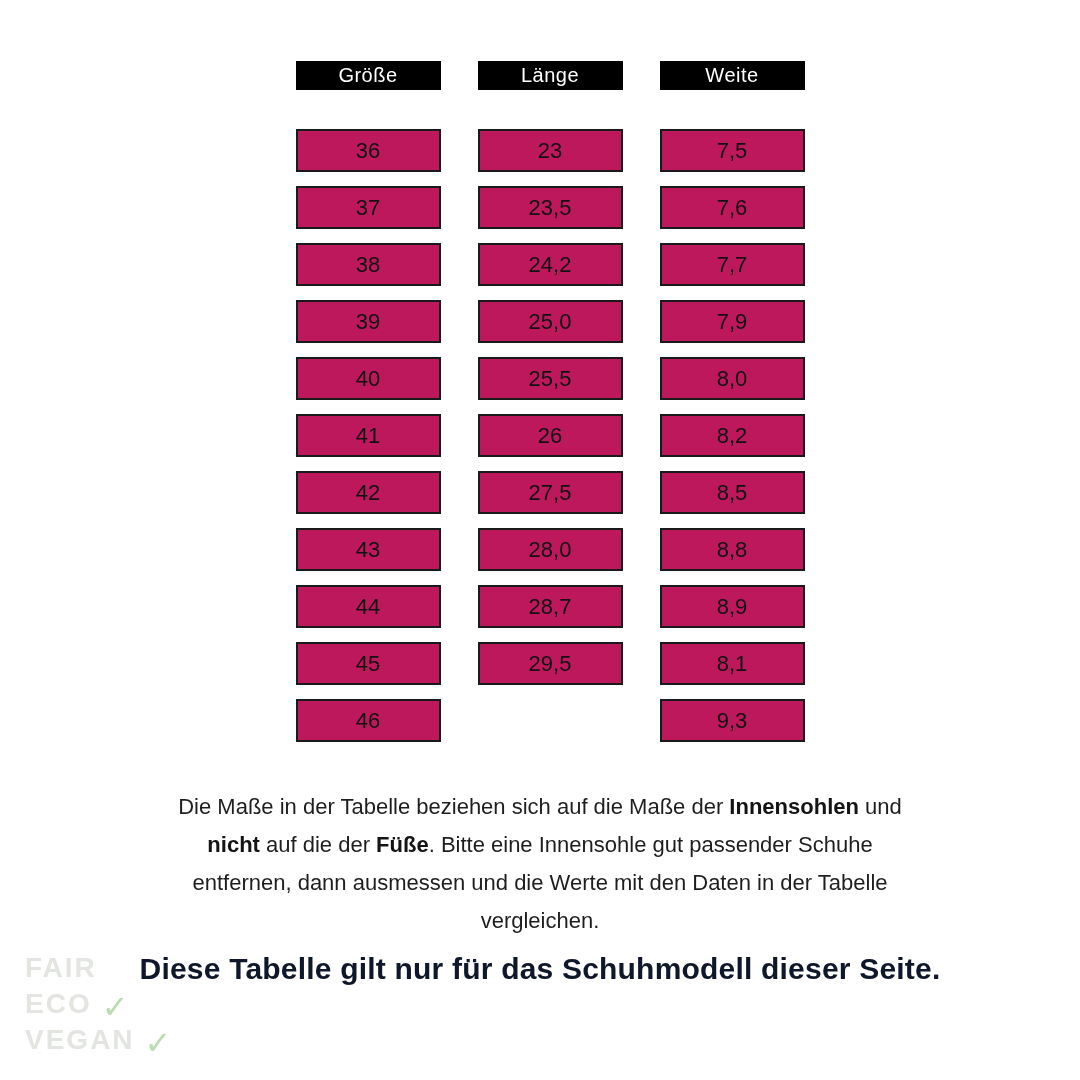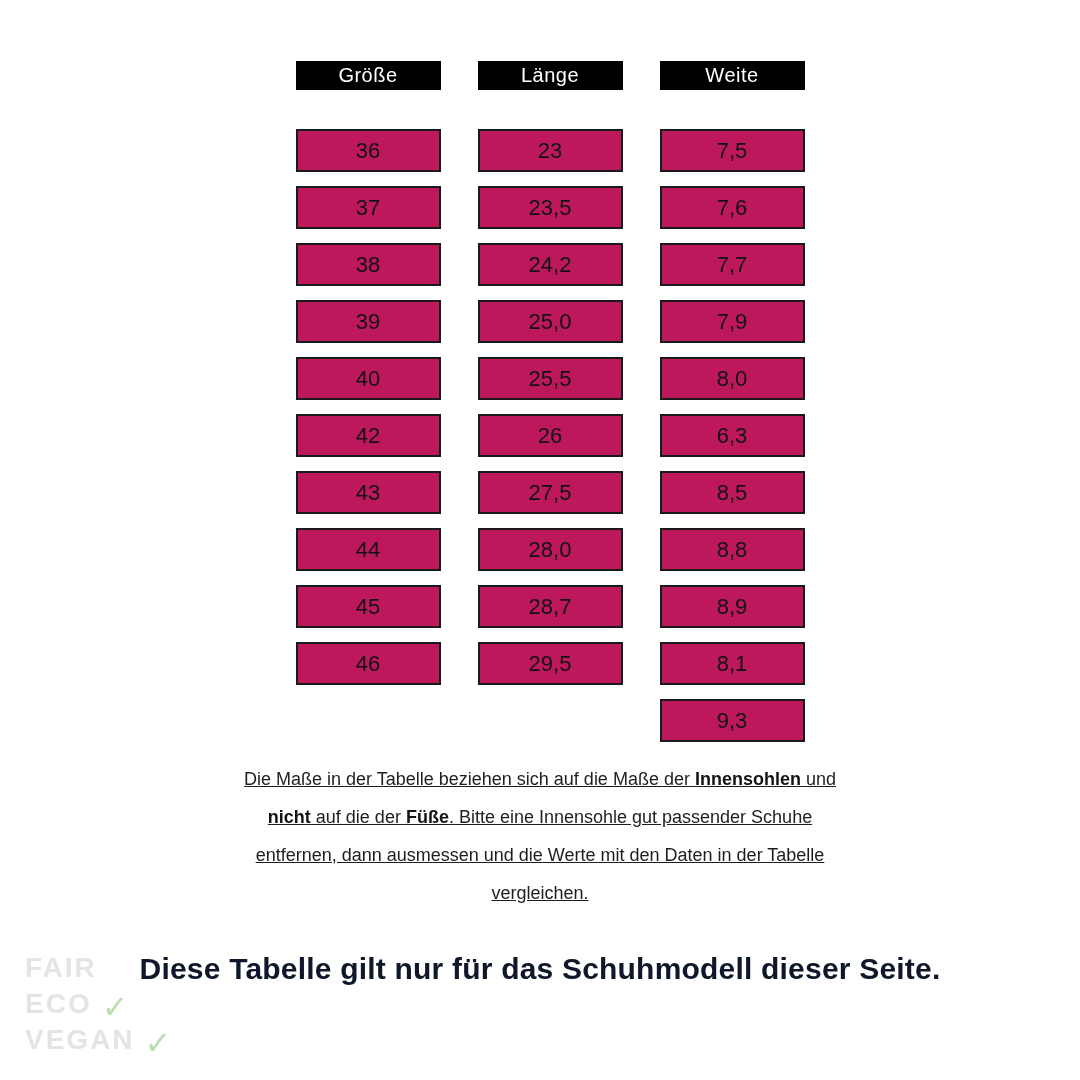--- a/index.html
+++ b/index.html
@@ -26,22 +26,22 @@
     display:flex;align-items:center;justify-content:center;
     font-size:20px;margin-bottom:39px;letter-spacing:.5px;
   }
   .cell{
     box-sizing:border-box;height:43px;border:2px solid var(--box-border);background:#be185d;
     display:flex;align-items:center;justify-content:center;
     font-size:22px;color:#111111;margin-bottom:14px;
   }
   
   .note{
-    position:absolute;top:760px;left:0;width:100%;
-    text-align:center;font-size:18px;line-height:38px;color:var(--text);text-decoration:underline;
+    position:absolute;top:788px;left:0;width:100%;
+    text-align:center;font-size:22px;line-height:38px;color:var(--text);
   }
   .note b{font-weight:bold;color:#141414;}
   
   .headline{
     position:absolute;top:952px;left:0;width:100%;z-index:2;
     text-align:center;font-size:30px;font-weight:bold;color:#0f172a;
     letter-spacing:.2px;
   }
   
   .watermark{
@@ -61,20 +61,21 @@
 <div class="page">
 
   <div class="table-wrap">
       <div class="col">
         <div class="col-header">Größe</div>
         <div class="cell">36</div>
         <div class="cell">37</div>
         <div class="cell">38</div>
         <div class="cell">39</div>
         <div class="cell">40</div>
+        <div class="cell">41</div>
         <div class="cell">42</div>
         <div class="cell">43</div>
         <div class="cell">44</div>
         <div class="cell">45</div>
         <div class="cell">46</div>
       </div>
       <div class="col">
         <div class="col-header">Länge</div>
         <div class="cell">23</div>
         <div class="cell">23,5</div>
@@ -87,21 +88,21 @@
         <div class="cell">28,7</div>
         <div class="cell">29,5</div>
       </div>
       <div class="col">
         <div class="col-header">Weite</div>
         <div class="cell">7,5</div>
         <div class="cell">7,6</div>
         <div class="cell">7,7</div>
         <div class="cell">7,9</div>
         <div class="cell">8,0</div>
-        <div class="cell">6,3</div>
+        <div class="cell">8,2</div>
         <div class="cell">8,5</div>
         <div class="cell">8,8</div>
         <div class="cell">8,9</div>
         <div class="cell">8,1</div>
         <div class="cell">9,3</div>
       </div>
     </div>
 
   <div class="note">
       <div class="note-line"><span>Die Maße in der Tabelle beziehen sich auf die Maße der </span><b>Innensohlen</b><span> und</span></div>

